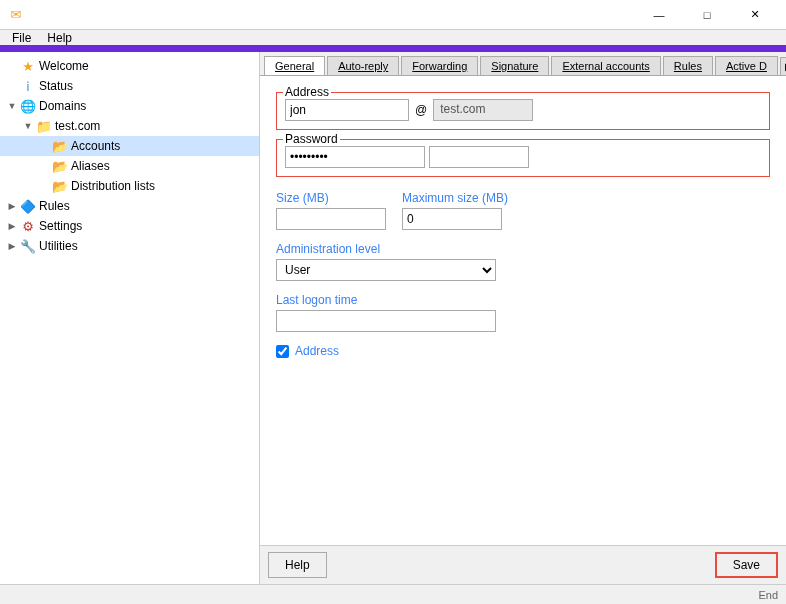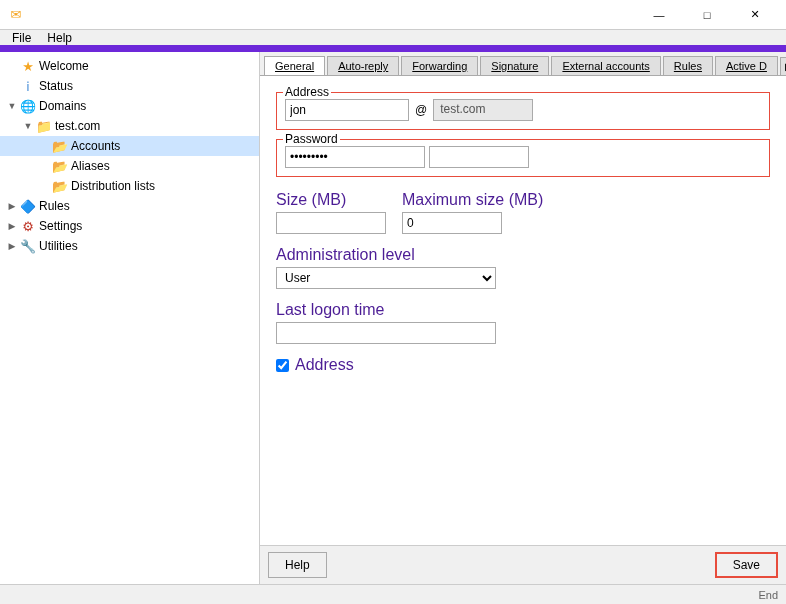--- a/index.html
+++ b/index.html
@@ -172,24 +172,24 @@
       flex: 1;
       padding: 16px;
       overflow-y: auto;
     }
 
     .form-group {
       margin-bottom: 12px;
     }
 
     .form-label {
-      font-size: 16px;
+      font-size: 12px;
       margin-bottom: 3px;
       display: block;
-      color: #4c1d95;
+      color: #3b82f6;
     }
 
     .address-row {
       display: flex;
       align-items: center;
       gap: 4px;
     }
 
     .outlined-group {
       border: 1px solid #e74c3c;

